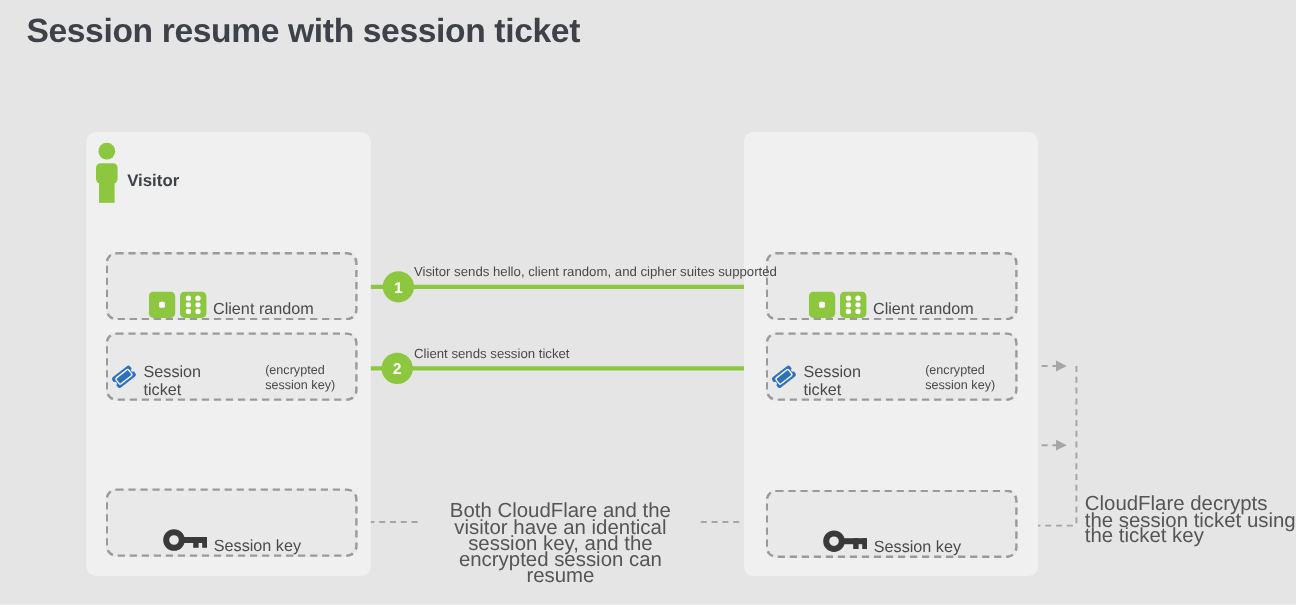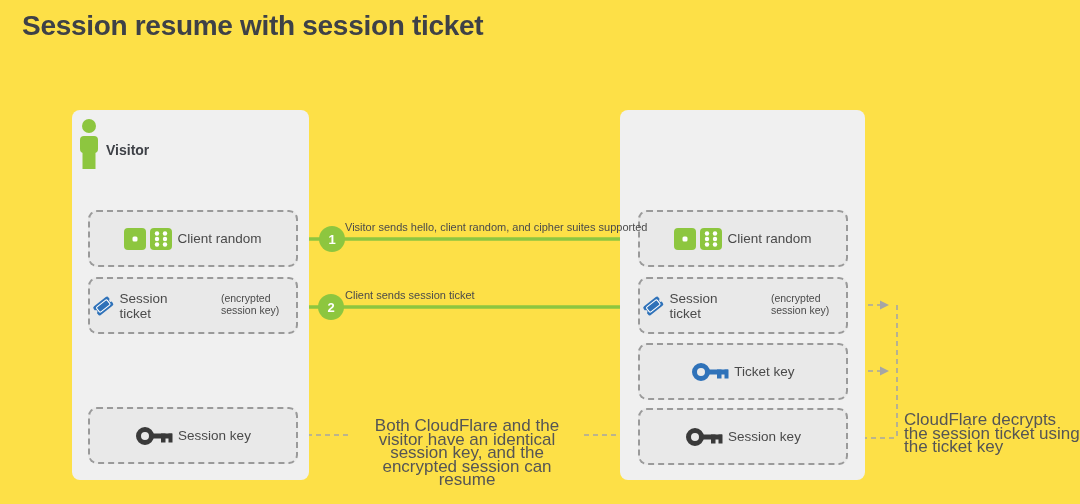--- a/index.html
+++ b/index.html
@@ -1,36 +1,36 @@
 <!DOCTYPE html>
 <html><head>
 <meta charset="utf-8">
 <style>
   html,body{margin:0;padding:0;background:#ffffff;}
   .canvas{
-    position:relative;width:1080px;height:504px;background:#fde047;
+    position:relative;width:1080px;height:504px;background:#e5e5e5;
     font-family:"Liberation Sans",sans-serif;overflow:hidden;
   }
   .title{
     position:absolute;left:22px;top:10px;font-size:28px;font-weight:700;
     color:#3e4147;letter-spacing:-0.3px;
   }
   .panel{
     position:absolute;top:110px;height:370px;background:#f0f0f0;border-radius:8px;
   }
   .panel-visitor{left:72px;width:237px;}
   .panel-cloudflare{left:620px;width:245px;}
   .entity{
     position:absolute;top:8px;left:0;right:0;
     display:flex;align-items:center;
   }
   .entity-label{font-weight:700;font-size:14px;color:#3e4147;margin-top:7px;}
   .dbox{
     position:absolute;height:57px;border:2px dashed #9a9a9a;border-radius:9px;
-    background:#e9e9e9;display:flex;align-items:center;justify-content:center;
+    background:#e9e9e9;display:flex;align-items:flex-end;justify-content:center;
     gap:3px;box-sizing:border-box;
   }
   .dbox-l{left:16px;width:210px;}
   .dbox-r{left:18px;width:210px;}
   .box-text{display:flex;align-items:flex-start;}
   .box-label{font-size:13.5px;color:#4a4a4a;}
   .box-sub{font-size:10.5px;color:#4a4a4a;margin-top:1px;margin-left:45px;}
   .overlay{position:absolute;left:0;top:0;width:1080px;height:504px;}
   .step-badge{
     position:absolute;width:26px;height:26px;border-radius:50%;
@@ -151,29 +151,20 @@
           <circle cx="5" cy="17" r="2" fill="#e9e9e9"></circle>
           <circle cx="29" cy="17" r="2" fill="#e9e9e9"></circle>
         </g>
       </svg>
       <span class="box-text">
         <span class="box-label">Session ticket</span>
         <span class="box-sub">(encrypted session key)</span>
       </span>
     </div>
 
-    <div class="dbox dbox-r" style="top:233px;">
-      <svg width="40" height="24" viewBox="0 0 40 24">
-        <circle cx="10" cy="12" r="6.5" fill="none" stroke="#2f72b9" stroke-width="5"></circle>
-        <rect x="16" y="9.5" width="21" height="5" fill="#2f72b9"></rect>
-        <rect x="26" y="9.5" width="4.5" height="9" fill="#2f72b9"></rect>
-        <rect x="33.5" y="9.5" width="4" height="9" fill="#2f72b9"></rect>
-      </svg>
-      <span class="box-label">Ticket key</span>
-    </div>
 
     <div class="dbox dbox-r" style="top:298px;">
       <svg width="40" height="24" viewBox="0 0 40 24">
         <circle cx="10" cy="12" r="6.5" fill="none" stroke="#3a3a3a" stroke-width="5"></circle>
         <rect x="16" y="9.5" width="21" height="5" fill="#3a3a3a"></rect>
         <rect x="26" y="9.5" width="4.5" height="9" fill="#3a3a3a"></rect>
         <rect x="33.5" y="9.5" width="4" height="9" fill="#3a3a3a"></rect>
       </svg>
       <span class="box-label">Session key</span>
     </div>

